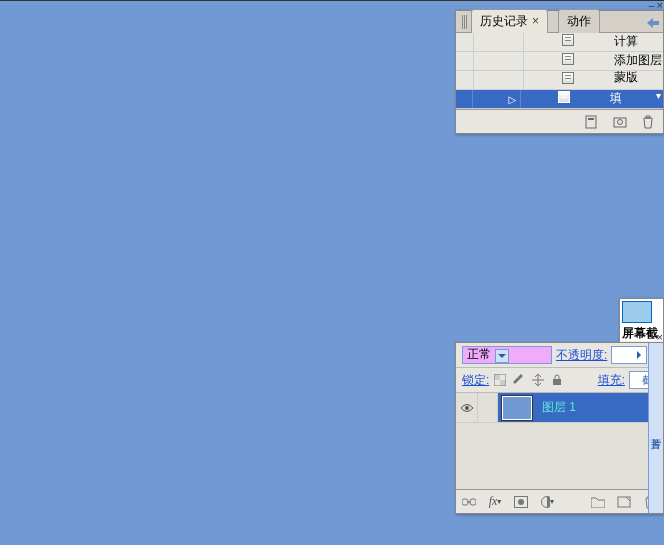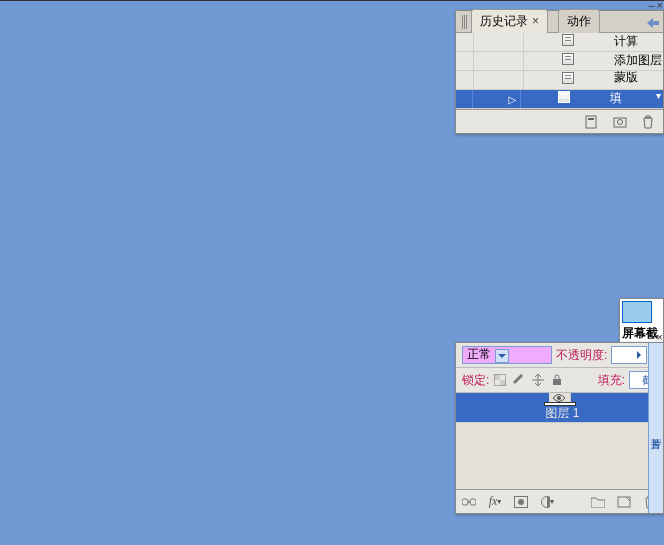--- a/index.html
+++ b/index.html
@@ -148,38 +148,38 @@
   .select {
     border: 1px solid #7a9cd4; background: #f0abfc; height: 18px;
     display: flex; align-items: flex-end; padding: 0 2px 0 4px;
     cursor: pointer;
   }
   .select .caret {
     width: 14px; height: 14px; background: #cfe0f7; border: 1px solid #7a9cd4;
     display: flex; align-items: center; justify-content: center; margin-left: 4px;
   }
   .select .caret::after { content: ""; border: 4px solid transparent; border-top-color: #2b5aa8; margin-top: 4px; }
-  .lbl { color: #be185d; }
+  .lbl { color: #1d4ed8; text-decoration: underline; }
   .slider {
     width: 36px; height: 18px; border: 1px solid #7a9cd4; background: #fff;
     display: flex; align-items: center; justify-content: flex-end; padding-right: 1px;
     overflow: hidden;
   }
   .slider .arr {
     width: 0; height: 0; border: 4px solid transparent; border-left-color: #2b5aa8;
   }
   .lock-icons { display: flex; gap: 5px; align-items: center; }
   .lock-icons .ic { width: 14px; height: 14px; display: flex; align-items: center; justify-content: center; color: #555; cursor: pointer; }
   .layer-list { min-height: 96px; background: #e2e0d8; }
   .layer-row {
     display: flex; align-items: center; height: 30px;
     border-bottom: 1px solid #ccc;
     cursor: pointer;
   }
-  .layer-row.selected { background: #386ac3; color: #e5e5e5; flex-direction: column; }
+  .layer-row.selected { background: #386ac3; color: #5eead4; }
   .vis-col {
     width: 22px; height: 100%; border-right: 1px solid #ccc;
     display: flex; align-items: center; justify-content: center;
     background: #e2e0d8;
   }
   .link-col {
     width: 20px; height: 100%; border-right: 1px solid #ccc;
     background: #e2e0d8;
   }
   .layer-row.selected .vis-col, .layer-row.selected .link-col { background: #e2e0d8; border-right-color: #ccc; }

